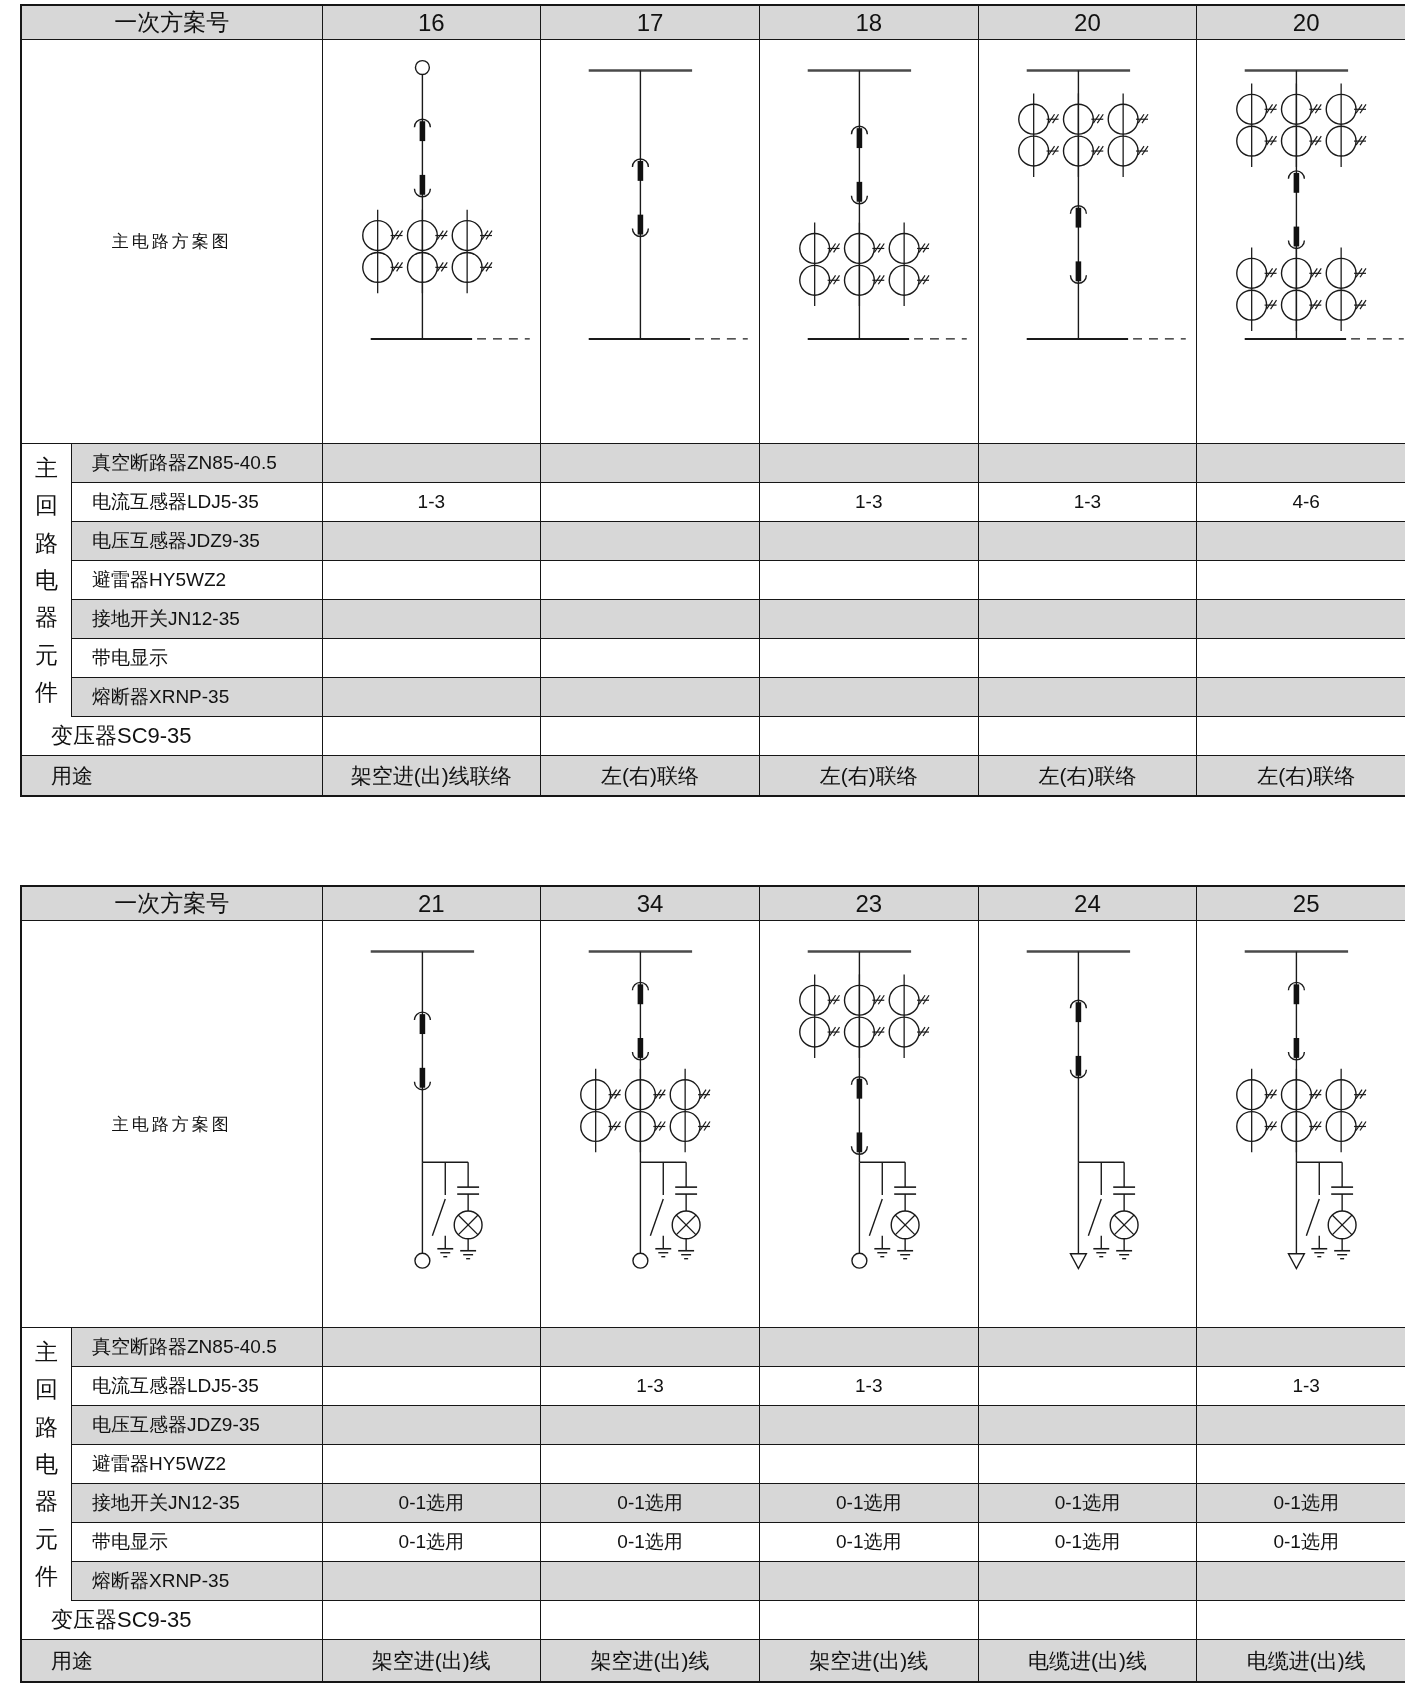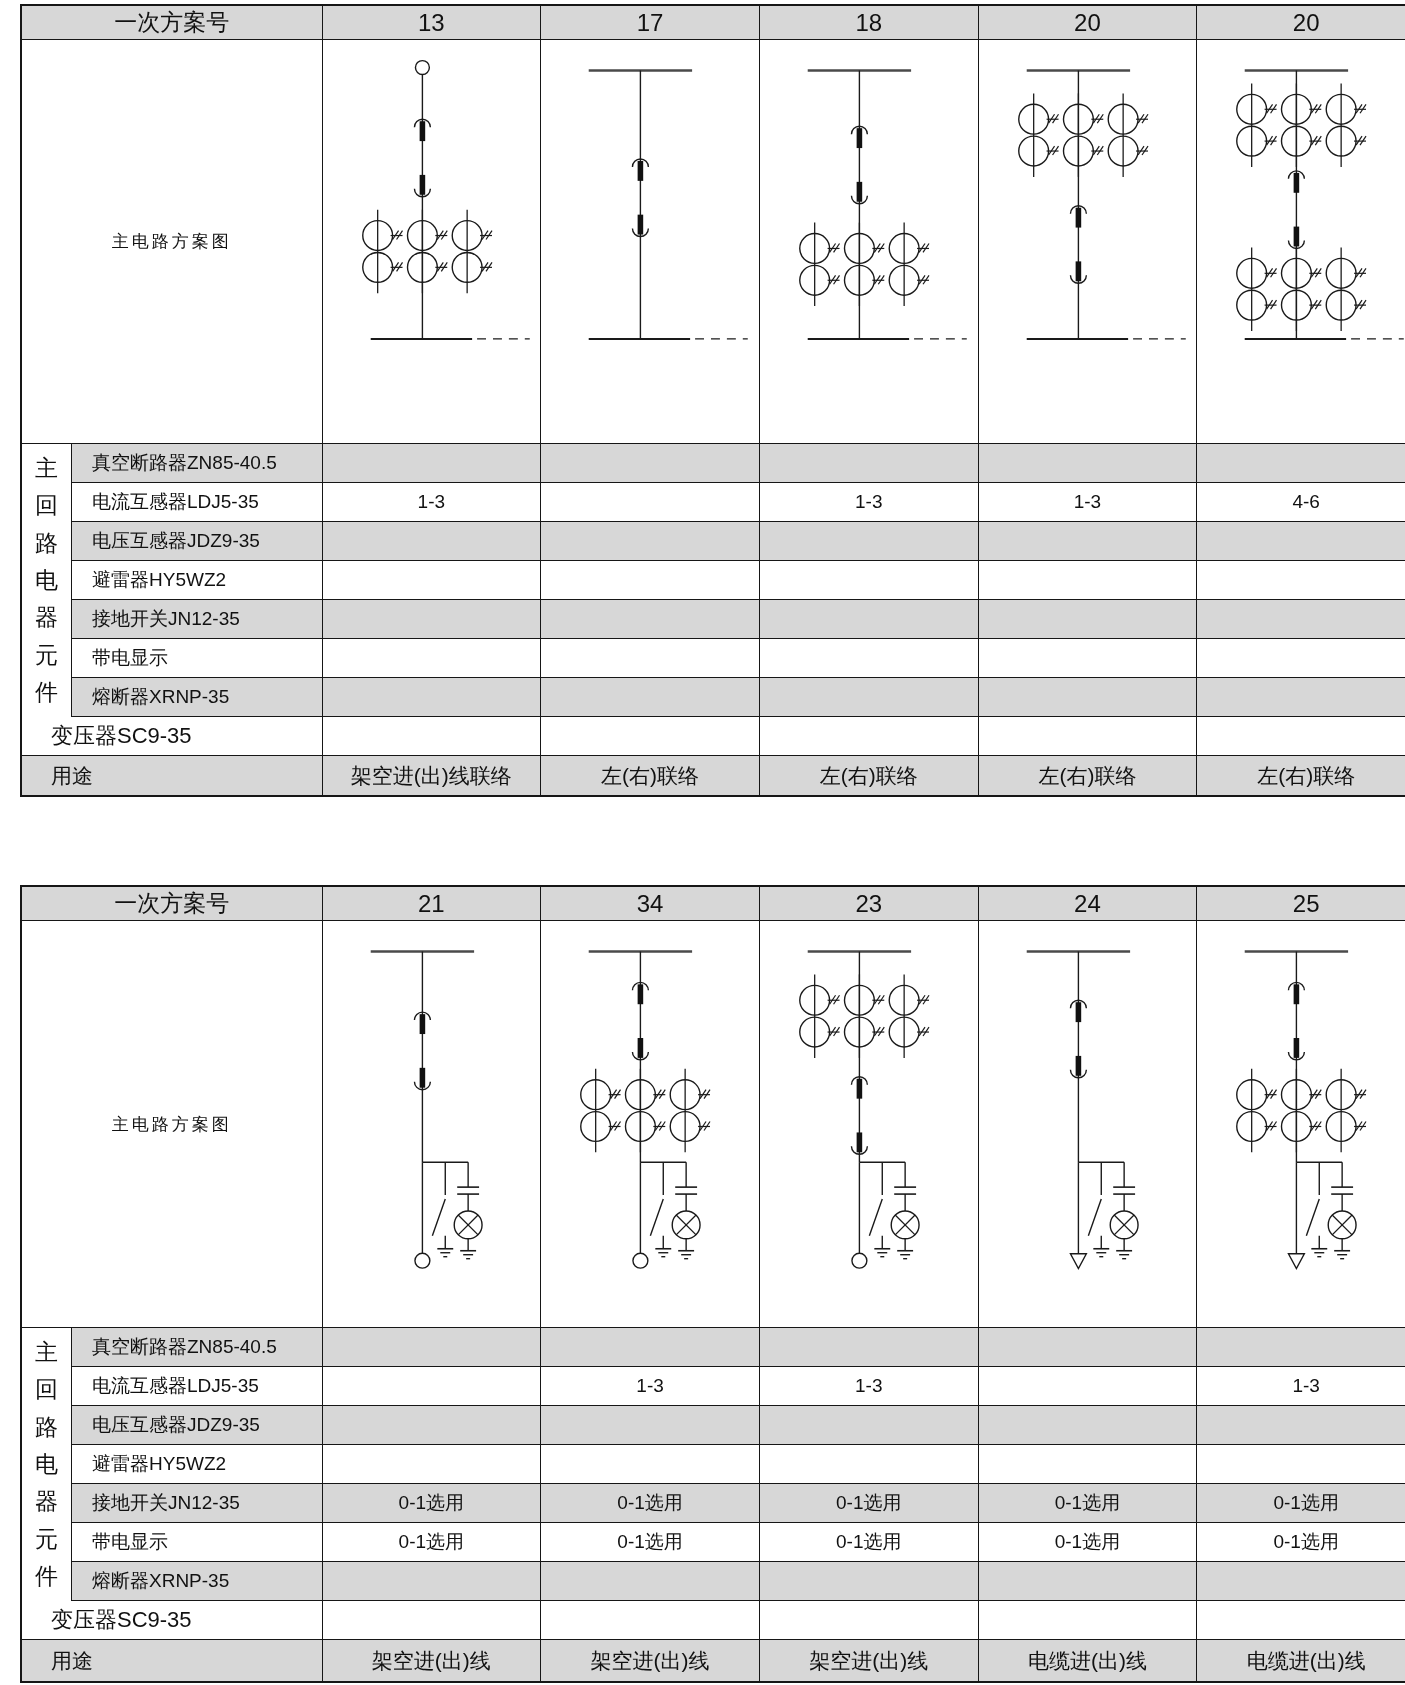--- a/index.html
+++ b/index.html
@@ -48,21 +48,21 @@
   .transformer-row{height:39px;font-size:22px}
   .usage-row{font-size:21px}
 </style>
 </head>
 <body>
 
 <div id="page">
     <div class="tbl" id="table1">
       <div class="row header-row shaded">
         <div class="cell lc br">一次方案号</div>
-        <div class="cell vc br">13</div>
+        <div class="cell vc br">16</div>
         <div class="cell vc br">17</div>
         <div class="cell vc br">18</div>
         <div class="cell vc br">20</div>
         <div class="cell vc last">20</div>
       </div>
       <div class="row diagram-row" style="height: 404px;">
         <div class="cell lc br">主电路方案图</div>
         <div class="cell vc br">
           <svg viewBox="0 0 219 404" preserveAspectRatio="xMidYMid meet">
             <g stroke="#1a1a1a" fill="none" stroke-width="1.4" stroke-linecap="butt">

